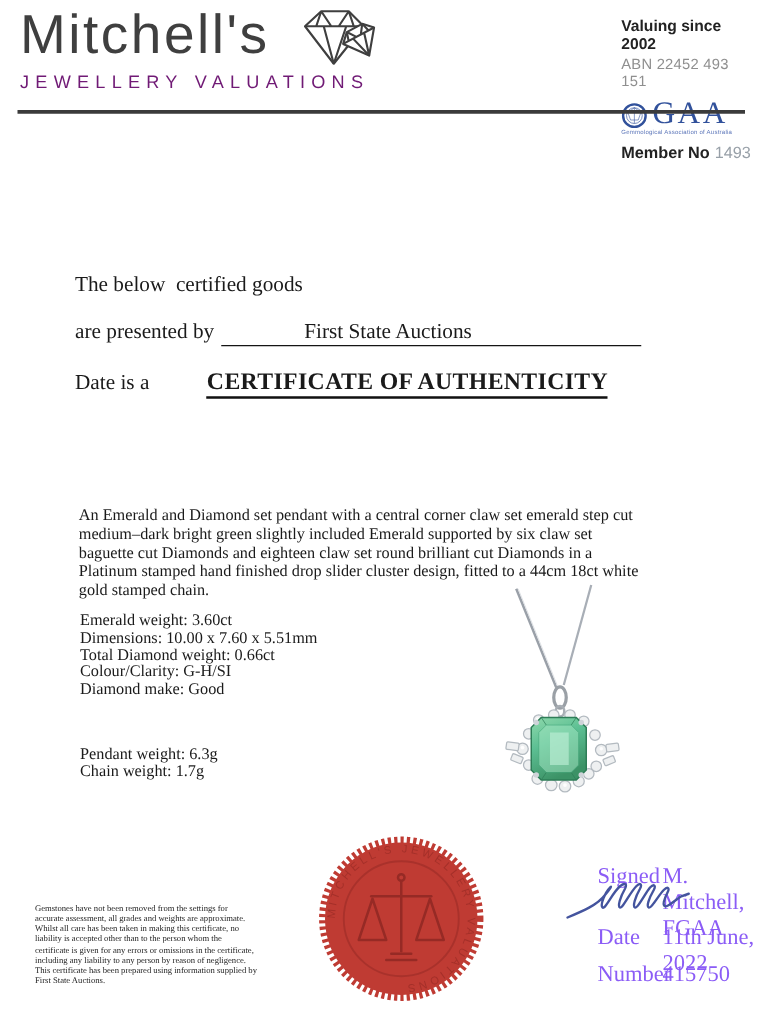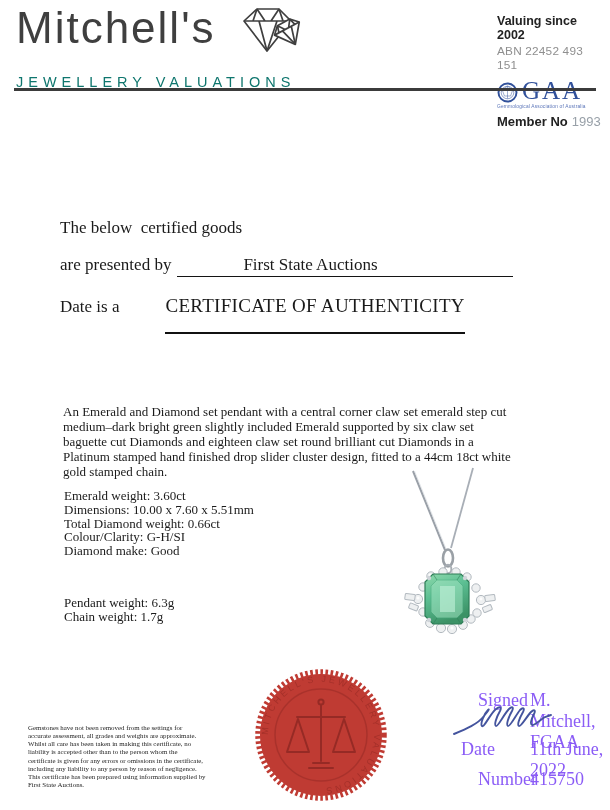--- a/index.html
+++ b/index.html
@@ -9,21 +9,21 @@
     font-family:"Liberation Serif", serif; color:#1a1a1a; overflow:hidden;
   }
   
   .brand { position:absolute; left:16px; top:6px; }
   .brand-name {
     font-family:"Liberation Sans", sans-serif; font-weight:300;
     font-size:44px; letter-spacing:2px; color:#3f3f3f; line-height:1;
   }
   .brand-tagline {
     font-family:"Liberation Sans", sans-serif; font-size:14.5px;
-    letter-spacing:5px; color:#0f766e; margin-top:24px;
+    letter-spacing:5px; color:#701a75; margin-top:8px;
   }
   .brand-diamonds { position:absolute; left:236px; top:5px; }
   .header-right {
     position:absolute; left:497px; top:14px; width:105px;
     font-family:"Liberation Sans", sans-serif;
   }
   .hr-valuing { font-size:12.5px; font-weight:bold; color:#222; }
   .hr-abn { font-size:11.8px; color:#8f8f8f; margin-top:2px; letter-spacing:0.2px; }
   .gaa-row { display:flex; align-items:flex-end; margin-top:6px; }
   .gaa-word {
@@ -39,35 +39,35 @@
   .presented { position:absolute; left:60px; top:218px; font-size:17px; }
   .presented-line1 { white-space:pre; }
   .presented-line2 { margin-top:17px; }
   .presenter-line {
     display:inline-block; width:336px; border-bottom:1.5px solid #141414;
     padding-left:66px; margin-left:6px; padding-bottom:1px;
   }
   
   .title-row { position:absolute; left:60px; top:295px; font-size:17px; }
   .title-heading {
-    font-size:19px; font-weight:normal; letter-spacing:0.3px;
-    border-bottom:2px solid #111; padding-bottom:16px; margin-left:46px;
+    font-size:19px; font-weight:bold; letter-spacing:0.3px;
+    border-bottom:2px solid #111; padding-bottom:1px; margin-left:46px;
   }
   
   .description { position:absolute; left:63px; top:404px; width:458px; font-size:13px; line-height:1.16; }
   .details { position:absolute; left:64px; top:489px; font-size:13px; line-height:1.06; list-style:none; }
   .weights { position:absolute; left:64px; top:596px; font-size:13px; line-height:1.06; list-style:none; }
   
   .photo { position:absolute; left:393px; top:466px; }
   .seal { position:absolute; left:250px; top:664px; }
   .sig-label, .sig-value { position:absolute; font-size:18px; color:#8b5cf6;margin-left:41px; }
   .sig-signed-label { left:437px; top:690px; }
   .sig-signed-value { left:489px; top:690px; }
   .sig-scribble { position:absolute; left:450px; top:702px; }
-  .sig-date-label { left:420px; top:739px;text-align:center; }
+  .sig-date-label { left:437px; top:739px;text-align:center; }
   .sig-date-value { left:489px; top:739px; }
   .sig-number-label { left:437px; top:769px; }
   .sig-number-value { left:489px; top:769px; }
   
   .disclaimer {
     position:absolute; left:28px; top:724px; width:178px;
     font-size:6.9px; line-height:1.18; color:#1d1d1d;
   }
 </style>
 </head>
@@ -97,21 +97,21 @@
     <div class="gaa-row">
       <svg width="21" height="21" viewBox="0 0 24 24">
         <circle cx="12" cy="12" r="10.3" fill="none" stroke="#31519b" stroke-width="2.2"></circle>
         <circle cx="12" cy="12" r="7.2" fill="none" stroke="#31519b" stroke-width="0.8" opacity="0.75"></circle>
         <path d="M12,4.8 L18,9 L15.5,16 L8.5,16 L6,9 Z M12,4.8 L12,19 M6,9 L18,9" stroke="#31519b" stroke-width="0.7" fill="none" opacity="0.75"></path>
       </svg>
       <span class="gaa-word">GAA</span>
     </div>
     <div class="gaa-caption">Gemmological Association of Australia</div>
     <div class="hr-member">
-      <span class="member-label">Member No</span><span class="member-no">1993</span>
+      <span class="member-label">Member No</span><span class="member-no">1493</span>
     </div>
   </div>
 
   <div class="header-rule"></div>
 
   <div class="presented">
     <div class="presented-line1">The below  certified goods</div>
     <div class="presented-line2">
       <span>are presented by</span><span class="presenter-line">First State Auctions</span>
     </div>

